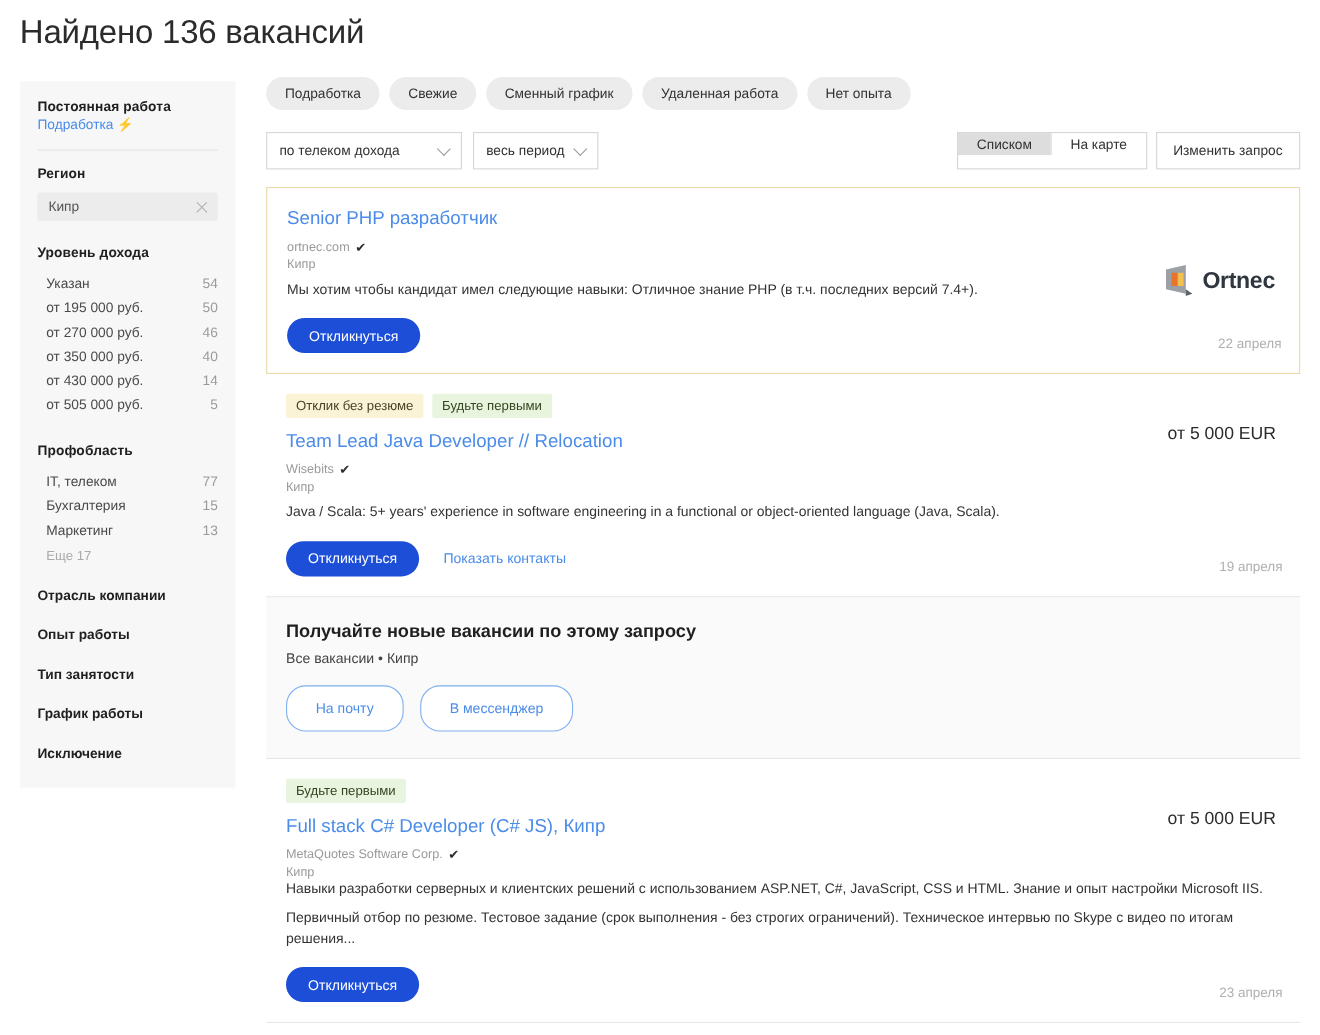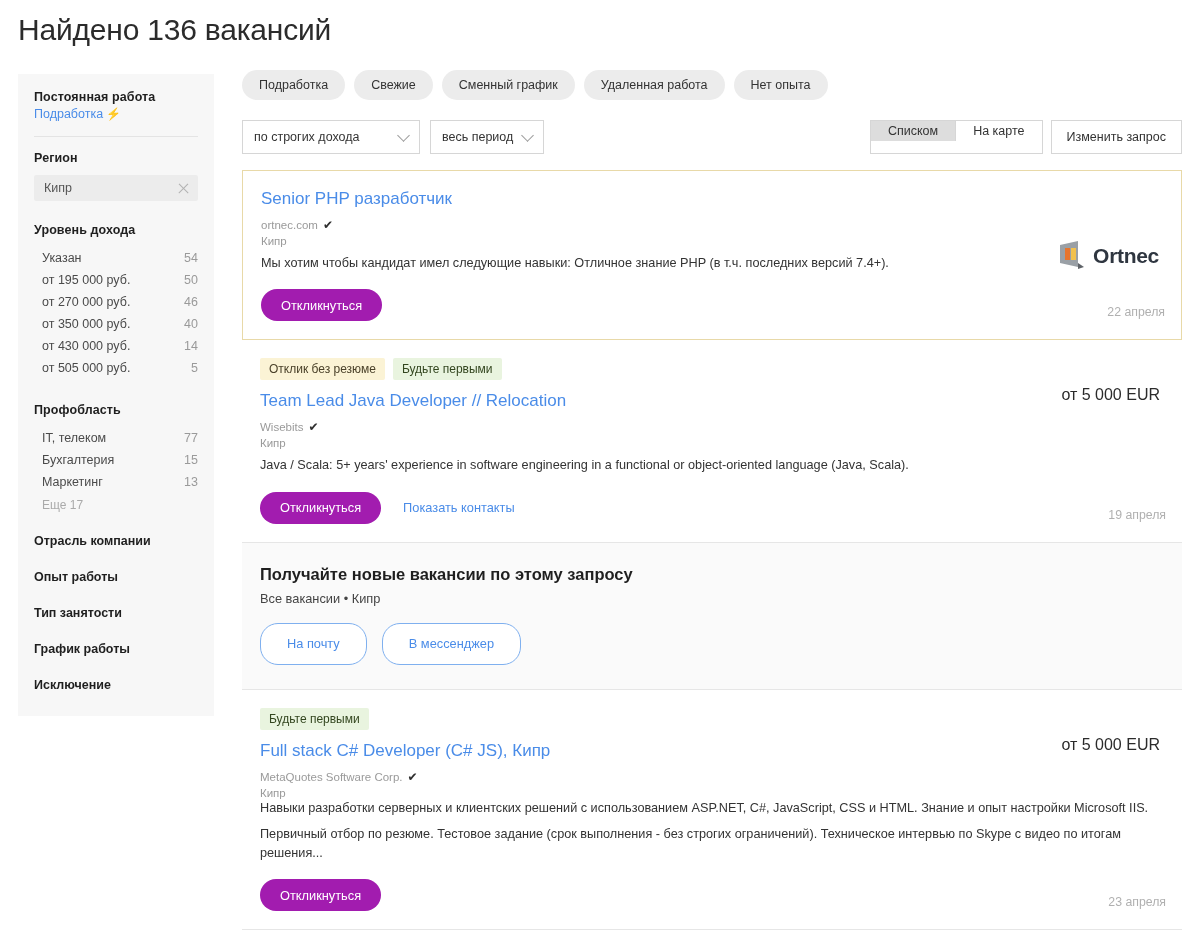--- a/index.html
+++ b/index.html
@@ -127,21 +127,21 @@
     font-size: 17px; color: #4a8ce8; text-decoration: none;
     display: inline-block; margin-bottom: 10px; font-weight: 400;
   }
   .company { font-size: 11.5px; color: #9a9a9a; display: flex; align-items: center; gap: 5px; }
   .check { color: #2e2e2e; font-size: 12px; line-height: 1; }
   .region { font-size: 11.5px; color: #9a9a9a; margin-top: 4px; }
   .desc { font-size: 12.7px; color: #333333; line-height: 1.52; margin-top: 7px; max-width: 900px; }
 
   .card-actions { display: flex; align-items: center; gap: 22px; margin-top: 16px; }
   .btn-apply {
-    background: #a21caf; color: #ffffff; border: none; border-radius: 18px;
+    background: #1d4ed8; color: #ffffff; border: none; border-radius: 18px;
     height: 32px; padding: 0 20px; font-size: 12.8px;
     font-family: "Liberation Sans", sans-serif; cursor: pointer;
   }
   .link-contacts { font-size: 12.8px; color: #4a8ce8; text-decoration: none; }
 
   .salary {
     position: absolute; right: 22px; top: 46px;
     font-size: 16px; color: #2b2b2b; white-space: nowrap;
   }
   .card-date {
@@ -248,21 +248,21 @@
     <div class="chips-row">
       <div class="chip">Подработка</div>
       <div class="chip">Свежие</div>
       <div class="chip">Сменный график</div>
       <div class="chip">Удаленная работа</div>
       <div class="chip">Нет опыта</div>
     </div>
 
     <div class="toolbar">
       <div class="select wide">
-        <span>по строгих дохода</span>
+        <span>по телеком дохода</span>
         <span class="chev"></span>
       </div>
       <div class="select">
         <span>весь период</span>
         <span class="chev"></span>
       </div>
 
       <div class="toolbar-right">
         <div class="seg">
           <div class="seg-btn active">Списком</div>

